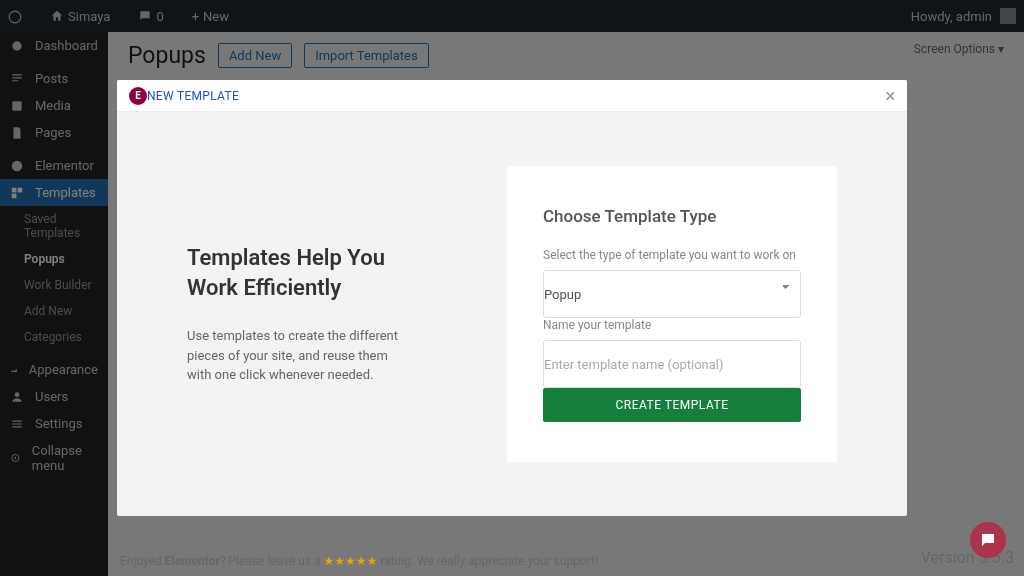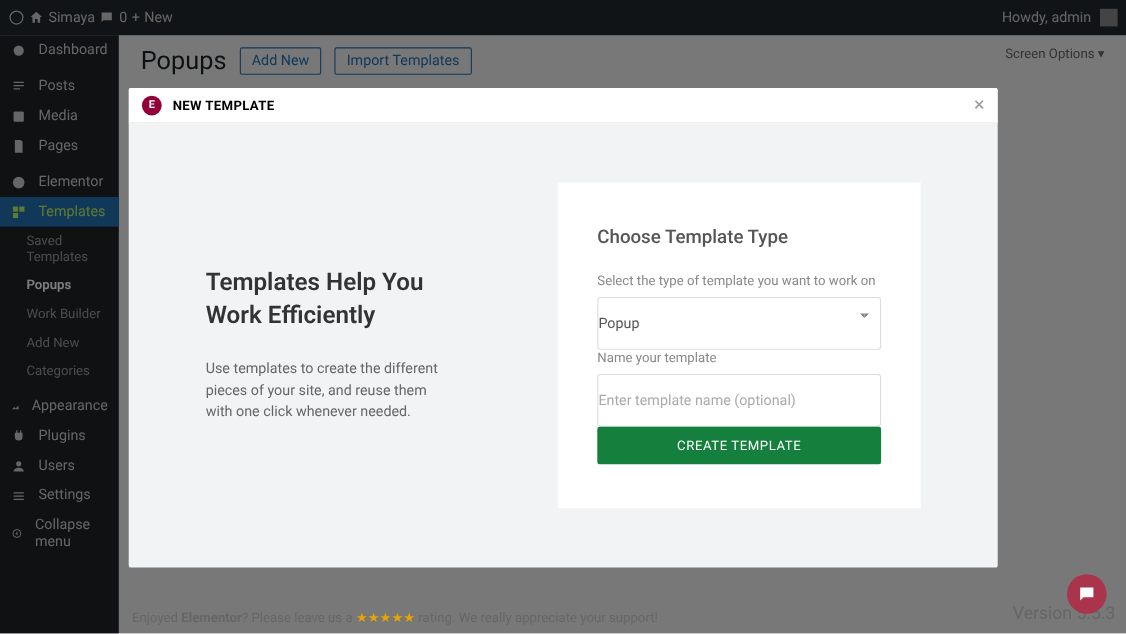--- a/index.html
+++ b/index.html
@@ -1,37 +1,37 @@
 <!DOCTYPE html>
 <html><head>
 <meta charset="utf-8">
 <style>
 *{margin:0;padding:0;box-sizing:border-box;font-family:-apple-system,BlinkMacSystemFont,"Segoe UI",Roboto,sans-serif}
 body{background:#f1f1f1;width:1024px;height:576px;overflow:hidden;position:relative}
 .topbar{background:#23282d;height:32px;display:flex;align-items:center;padding:0 8px;color:#ccc;font-size:13px}
-.topbar-left{display:flex;align-items:flex-start;gap:4px}
+.topbar-left{display:flex;align-items:flex-end;gap:28px}
 .topbar-item{display:flex;align-items:center;gap:4px;cursor:pointer}
 .topbar-right{margin-left:auto;display:flex;align-items:center;gap:8px}
 .avatar{width:16px;height:16px;background:#888}
 .sidebar{position:absolute;left:0;top:32px;width:108px;background:#1e2327;height:544px;font-size:13px}
 .sidebar-item{display:flex;align-items:center;gap:11px;padding:6px 10px;color:#ccc;cursor:pointer}
-.sidebar-item.active{background:#2271b1;color:#bef264}
+.sidebar-item.active{background:#2271b1;color:#ffffff}
 .sidebar-item.sub{padding-left:24px;font-size:12px;color:#999}
 .sidebar-item.sub.current{color:#fff;font-weight:600}
 .sidebar-sep{height:6px}
 .content{margin-left:108px;padding:10px 20px}
 .page-header{display:flex;align-items:center;gap:12px}
 .page-title{font-size:23px;font-weight:400;color:#1d2327}
 .btn-outline{border:1px solid #2271b1;color:#2271b1;background:transparent;padding:4px 10px;font-size:13px;cursor:pointer;border-radius:2px}
 .screen-options{position:absolute;right:20px;top:42px;font-size:12px;color:#666;cursor:pointer}
 .overlay{position:absolute;inset:0;background:rgba(0,0,0,0.5)}
 .modal{position:absolute;top:80px;left:117px;right:117px;bottom:60px;background:#f1f3f4;border-radius:2px;overflow:hidden}
 .modal-header{background:#fff;height:32px;display:flex;align-items:center;padding:0 12px;border-bottom:1px solid #eee}
 .modal-logo{width:18px;height:18px;background:#92003b;border-radius:50%;display:flex;align-items:center;justify-content:center;color:#fff;font-size:10px;font-weight:bold}
-.modal-title{margin-left:10px;font-size:12px;font-weight:700;color:#000000;letter-spacing:0.3px}
+.modal-title{font-size:12px;font-weight:400;color:#1d4ed8;letter-spacing:0.3px}
 .modal-close{margin-left:auto;color:#999;font-size:18px;cursor:pointer;background:none;border:none}
 .modal-body{display:flex;height:calc(100% - 32px);align-items:center;justify-content:center;gap:100px}
 .modal-left{width:220px}
 .modal-left h2{font-size:22px;font-weight:600;color:#333;line-height:1.35}
 .modal-left p{margin-top:24px;font-size:13px;color:#666;line-height:1.5}
 .modal-right{background:#fff;padding:40px 36px;width:330px}
 .form-heading{font-size:17px;font-weight:500;color:#555;margin-bottom:22px}
 .form-label{font-size:12px;color:#888;display:block;margin-bottom:8px}
 .form-select,.form-input{width:100%;height:48px;border:1px solid #ddd;border-radius:3px;padding:0 0;font-size:13px;color:#555;background:#fff}
 .form-select{appearance:none;background-image:linear-gradient(45deg,transparent 50%,#888 50%),linear-gradient(135deg,#888 50%,transparent 50%);background-position:calc(100% - 14px) 14px,calc(100% - 10px) 14px;background-size:4px 4px,4px 4px;background-repeat:no-repeat}
@@ -135,26 +135,20 @@
     </div>
   <div class="sidebar-sep"></div>
   <div class="sidebar-item">
       <svg class="ico" viewBox="0 0 24 24" fill="currentColor">
         <path d="M3 18l6-6 4 4 8-8v10H3z"></path>
       </svg>
       <span>Appearance</span>
     </div>
   <div class="sidebar-item">
       <svg class="ico" viewBox="0 0 24 24" fill="currentColor">
-        <path d="M10 2v4h4V2h2v4h2v6a6 6 0 01-12 0V6h2V2z"></path>
-      </svg>
-      <span>Plugins</span>
-    </div>
-  <div class="sidebar-item">
-      <svg class="ico" viewBox="0 0 24 24" fill="currentColor">
         <circle cx="12" cy="8" r="4"></circle>
         <path d="M4 20c0-4 4-6 8-6s8 2 8 6z"></path>
       </svg>
       <span>Users</span>
     </div>
   <div class="sidebar-item">
       <svg class="ico" viewBox="0 0 24 24" fill="currentColor">
         <path d="M4 6h16v2H4zm0 5h16v2H4zm0 5h16v2H4z"></path>
       </svg>
       <span>Settings</span>

